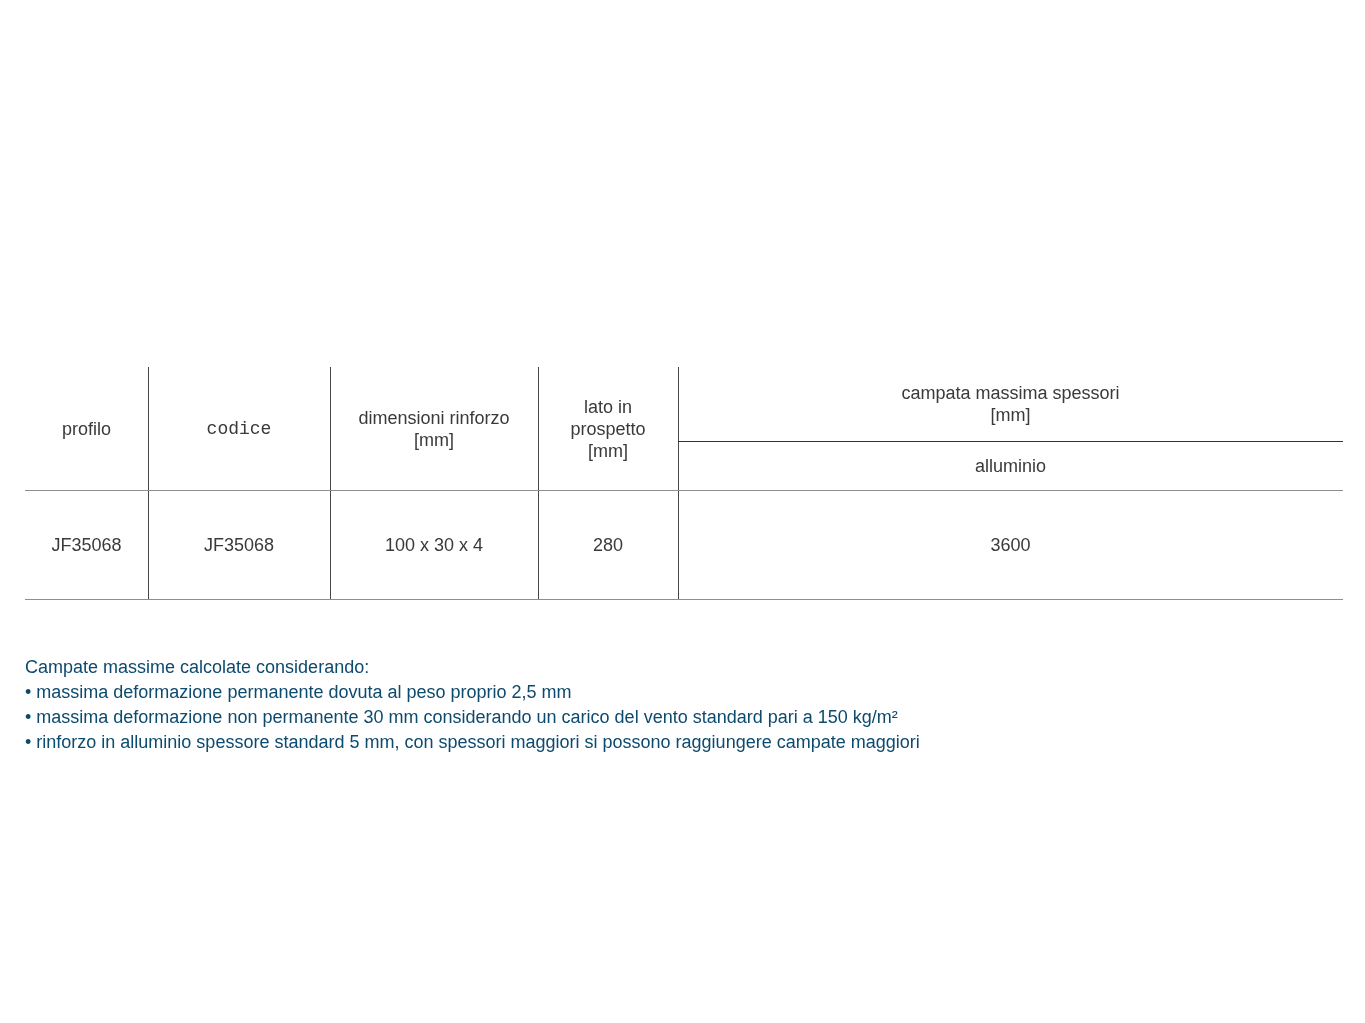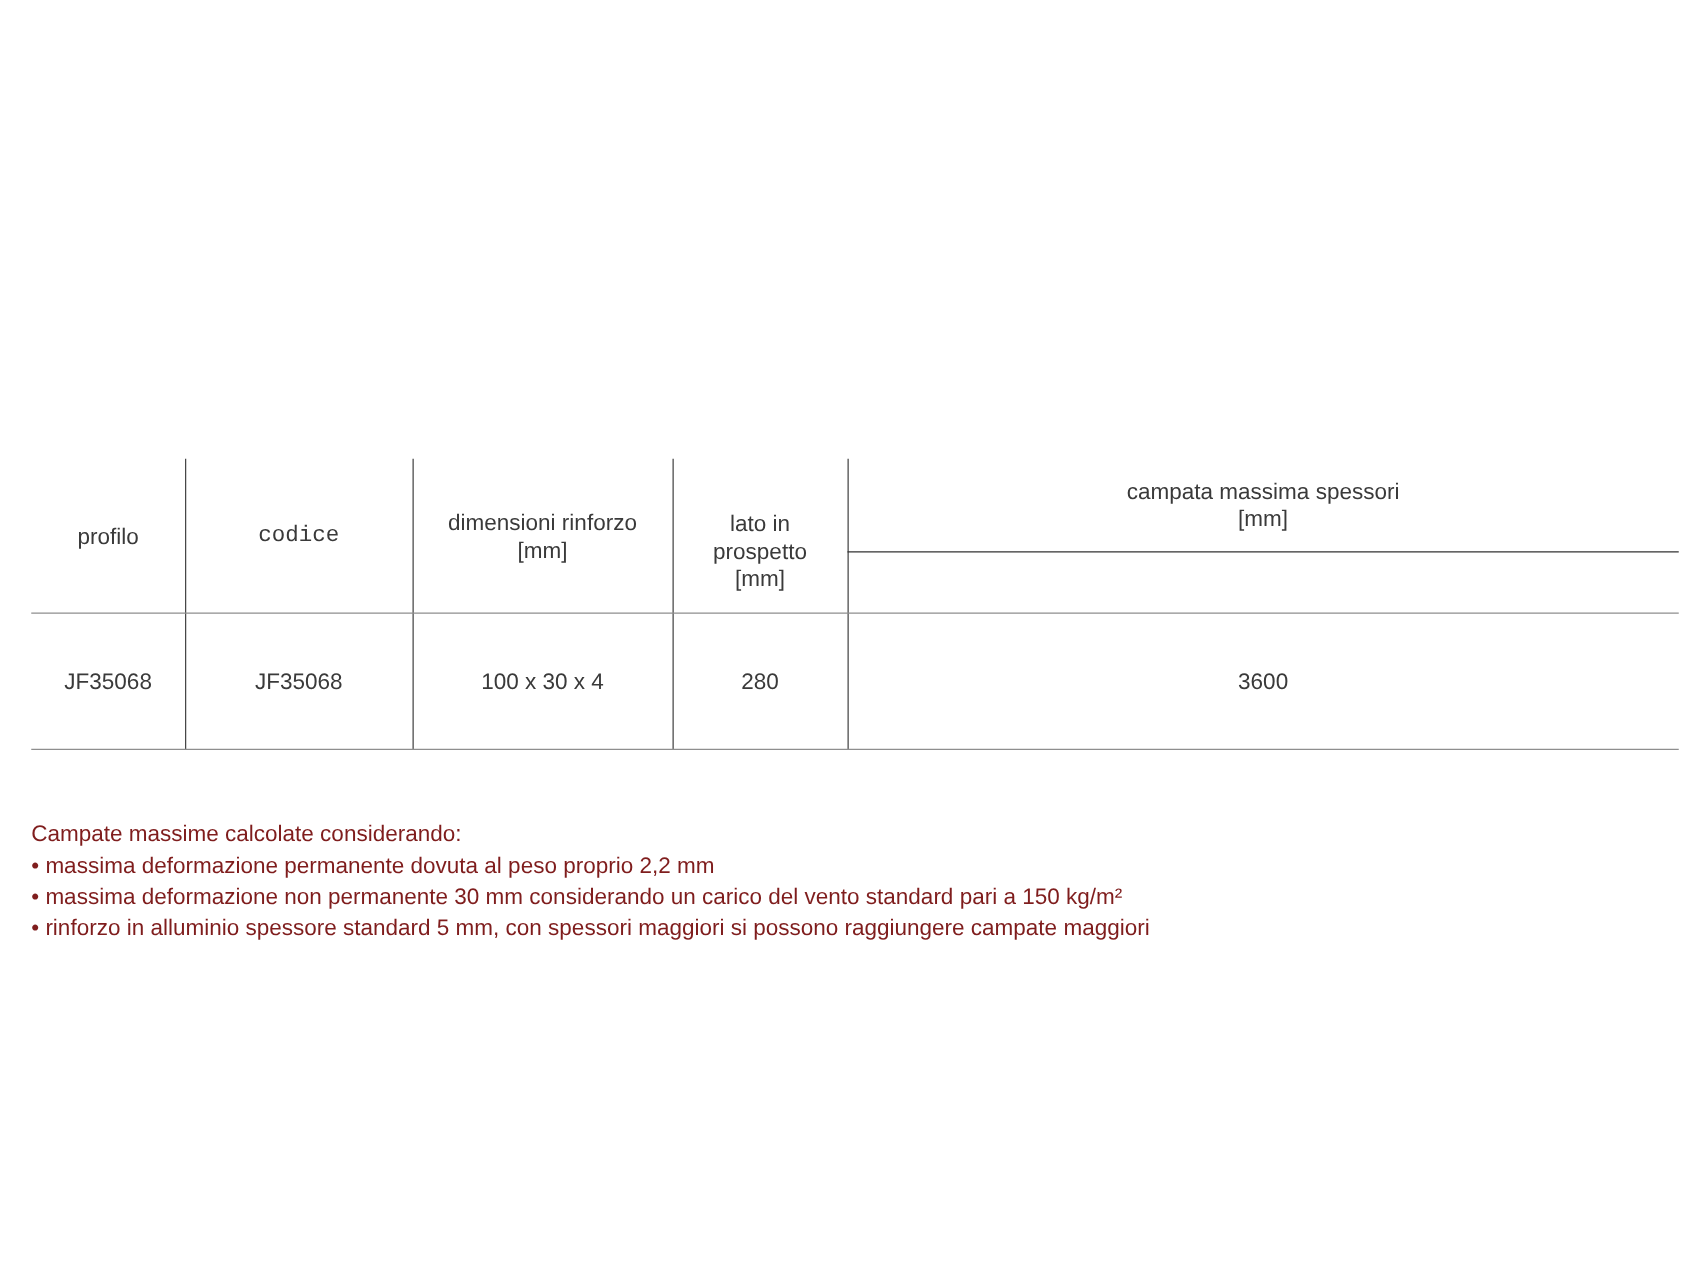--- a/index.html
+++ b/index.html
@@ -49,38 +49,38 @@
     justify-content: center;
     text-align: center;
     font-size: 18px;
     line-height: 22px;
     white-space: pre-line;
   }
   
   .h-profilo    { left: 0;     top: 0;    width: 123px; height: 123px; }
   .h-codice     { left: 123px; top: 0;    width: 182px; height: 123px; font-family: Liberation Mono, monospace; }
   .h-dimensioni { left: 305px; top: 0;    width: 208px; height: 123px; }
-  .h-lato       { left: 513px; top: 12px;    width: 140px; height: 123px; }
+  .h-lato       { left: 513px; top: 0;    width: 140px; height: 123px; }
   .h-campata    { left: 653px; top: 0;    width: 665px; height: 74px;  }
   .h-alluminio  { left: 653px; top: 74px; width: 665px; height: 49px;  }
   
   .d { top: 123px; height: 110px; }
   .d-profilo    { left: 0;     width: 123px; }
   .d-codice     { left: 123px; width: 182px; }
   .d-dimensioni { left: 305px; width: 208px; }
   .d-lato       { left: 513px; width: 140px; }
   .d-campata    { left: 653px; width: 665px; }
   
   .notes {
     position: absolute;
     left: 25px;
     top: 655px;
     font-size: 18px;
     line-height: 25px;
-    color: #7f1d1d;
+    color: #0c4a6e;
   }
 </style>
 </head>
 <body>
 
 <div class="canvas">
 
   <div class="tbl">
 
     <div class="vline v1"></div>
@@ -93,28 +93,29 @@
 
     <div class="cell h-profilo">profilo</div>
     <div class="cell h-codice">codice</div>
     <div class="cell h-dimensioni">dimensioni rinforzo
 [mm]</div>
     <div class="cell h-lato">lato in
 prospetto
 [mm]</div>
     <div class="cell h-campata">campata massima spessori
 [mm]</div>
+    <div class="cell h-alluminio">alluminio</div>
 
     <div class="cell d d-profilo">JF35068</div>
     <div class="cell d d-codice">JF35068</div>
     <div class="cell d d-dimensioni">100 x 30 x 4</div>
     <div class="cell d d-lato">280</div>
     <div class="cell d d-campata">3600</div>
   </div>
 
   <div class="notes">
     <div>Campate massime calcolate considerando:</div>
-    <div>• massima deformazione permanente dovuta al peso proprio 2,2 mm</div>
+    <div>• massima deformazione permanente dovuta al peso proprio 2,5 mm</div>
     <div>• massima deformazione non permanente 30 mm considerando un carico del vento standard pari a 150 kg/m²</div>
     <div>• rinforzo in alluminio spessore standard 5 mm, con spessori maggiori si possono raggiungere campate maggiori</div>
   </div>
 
 </div>
 
 </body></html>

